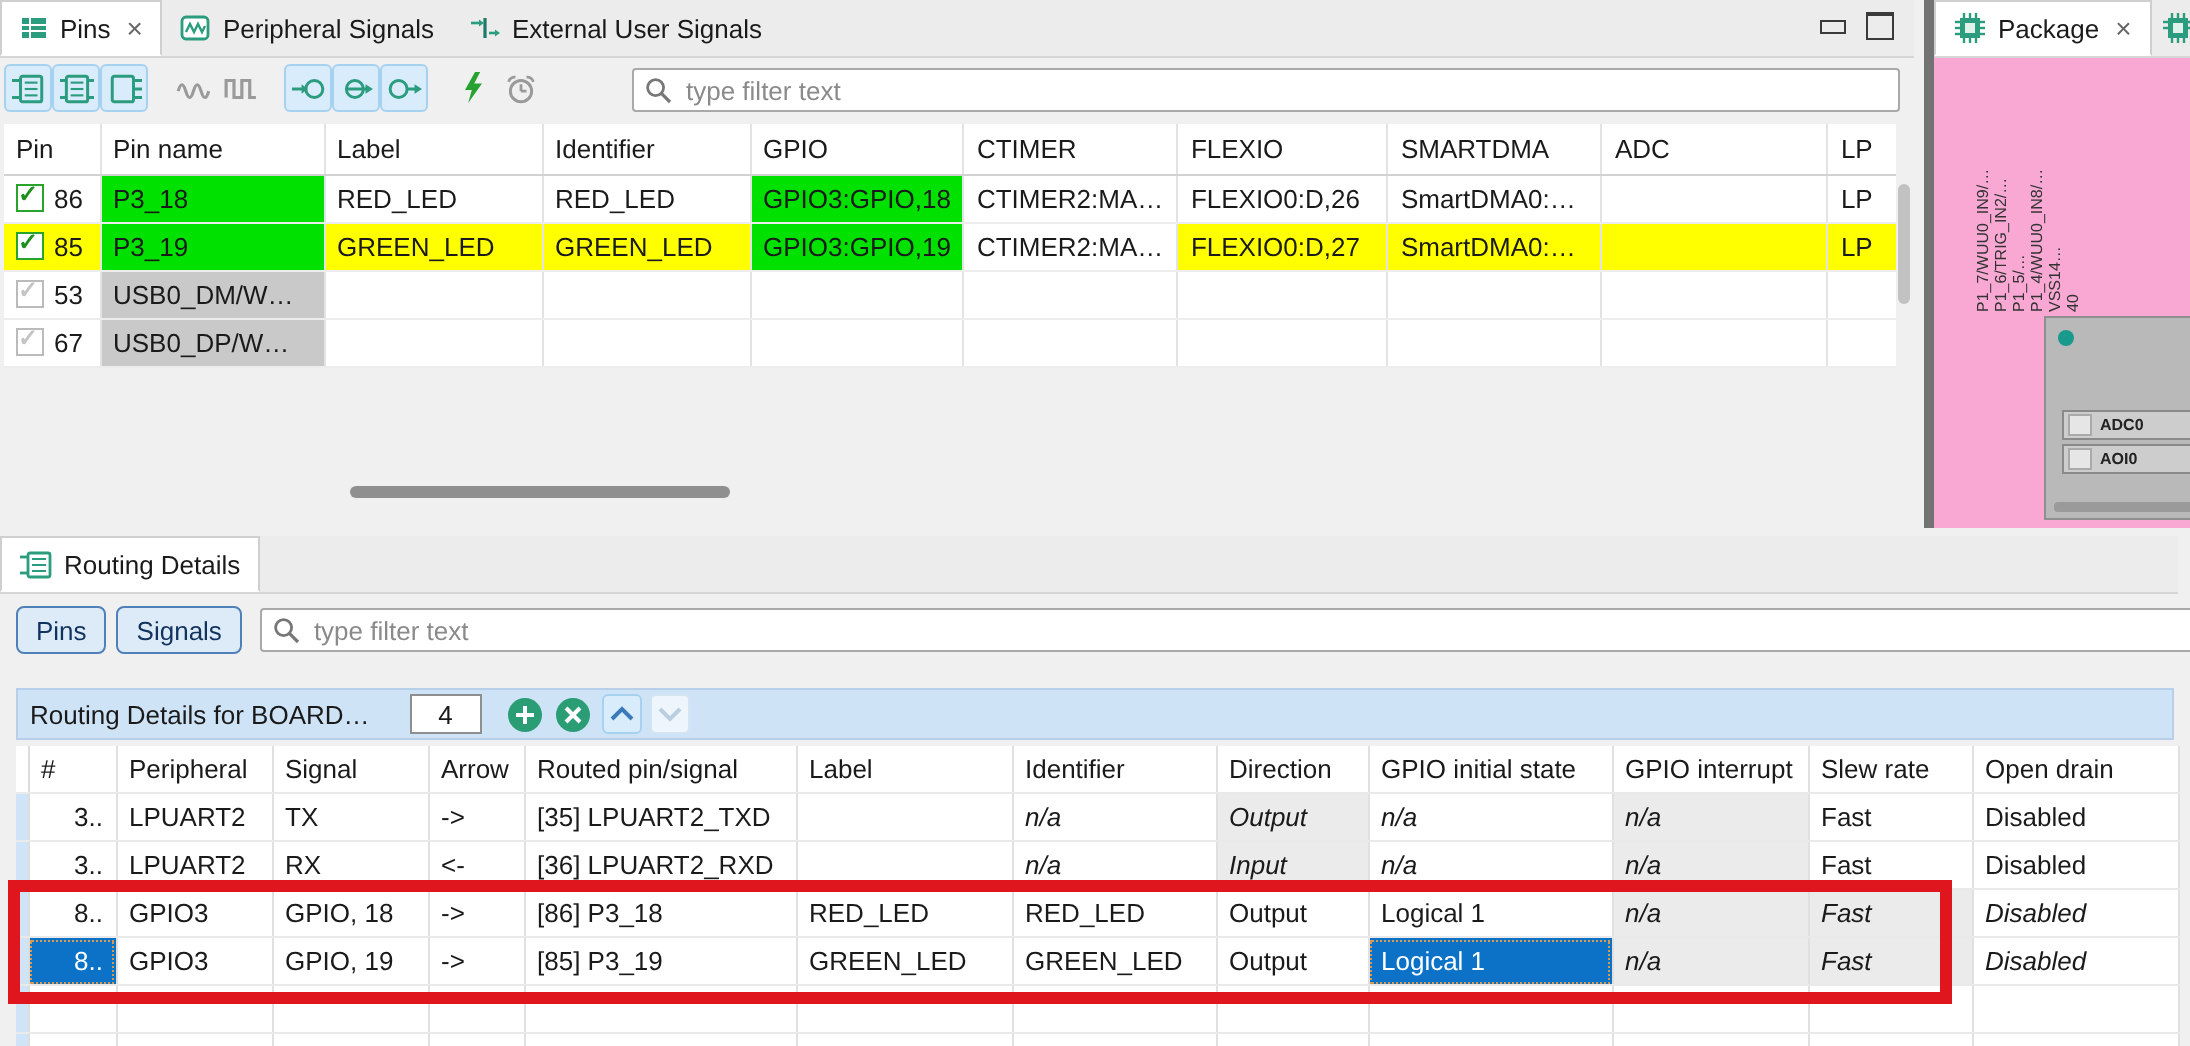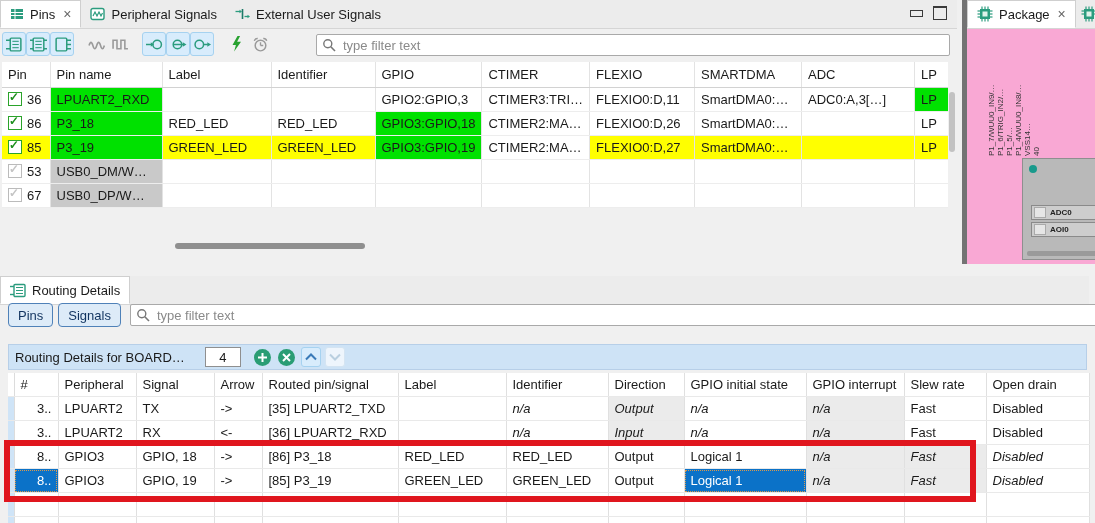--- a/index.html
+++ b/index.html
@@ -58,21 +58,21 @@
   .blk::before{content:"";width:10px;height:9px;background:#e6e6e6;border:1px solid #aaa;margin:0 4px 0 2px;}
   #top-pin-labels{position:absolute;left:20px;top:80px;height:76px;display:flex;}
   #top-pin-labels div{writing-mode:vertical-rl;transform:rotate(180deg);font-size:8px;line-height:9px;
        white-space:nowrap;overflow:hidden;height:76px;color:#333;}
   #left-pin-labels{position:absolute;left:0;top:196px;width:52px;text-align:right;font-size:8px;
        line-height:9.5px;color:#333;white-space:nowrap;}
   #pkg-hscroll{position:absolute;left:60px;top:251px;width:73px;height:5px;background:#9a9a9a;border-radius:2px;}
   
   #routing-view{position:absolute;left:0;top:264px;width:1095px;height:259px;background:#f0f0f0;}
   #routing-tabbar{position:absolute;left:0;top:4px;right:6px;height:28px;background:#ececec;
-        border-bottom:1px solid #d5d5d5;display:flex;margin-top:8px;}
+        border-bottom:1px solid #d5d5d5;display:flex;}
   #routing-controls{position:absolute;left:8px;top:38px;height:26px;display:flex;align-items:center;gap:5px;}
   .pbtn{height:24px;padding:0 9px;border:1px solid #4f81b8;border-radius:4px;background:#ddebf8;
         color:#11335f;font-size:13px;display:inline-flex;align-items:center;box-sizing:border-box;}
   #routing-filter{width:972px;margin-left:4px;}
   #routing-header-bar{position:absolute;left:8px;top:80px;width:1079px;height:26px;background:#cee3f6;
         border:1px solid #b7cfe8;box-sizing:border-box;display:flex;align-items:center;gap:4px;padding-left:6px;}
   #routing-count{width:34px;height:18px;border:1px solid #8f8f8f;background:#fff;text-align:center;
         font-size:13px;display:inline-flex;align-items:center;justify-content:center;margin:0 8px 0 16px;}
   .rbtn{width:20px;height:20px;border-radius:3px;display:inline-flex;align-items:center;justify-content:center;
         box-sizing:border-box;}
@@ -243,32 +243,20 @@
         <th>Pin</th>
         <th><span>Pin name</span><span class="sort">ˆ</span></th>
         <th>Label</th>
         <th>Identifier</th>
         <th>GPIO</th>
         <th>CTIMER</th>
         <th>FLEXIO</th>
         <th>SMARTDMA</th>
         <th>ADC</th>
         <th>LP</th>
-      </tr>
-      <tr>
-        <td><span class="cb cb-on"></span><span>36</span></td>
-        <td class="hl-green">LPUART2_RXD</td>
-        <td></td>
-        <td></td>
-        <td>GPIO2:GPIO,3</td>
-        <td>CTIMER3:TRI…</td>
-        <td>FLEXIO0:D,11</td>
-        <td>SmartDMA0:…</td>
-        <td>ADC0:A,3[…]</td>
-        <td class="hl-green">LP</td>
       </tr>
       <tr>
         <td><span class="cb cb-on"></span><span>86</span></td>
         <td class="hl-green">P3_18</td>
         <td>RED_LED</td>
         <td>RED_LED</td>
         <td class="hl-green">GPIO3:GPIO,18</td>
         <td>CTIMER2:MA…</td>
         <td>FLEXIO0:D,26</td>
         <td>SmartDMA0:…</td>

